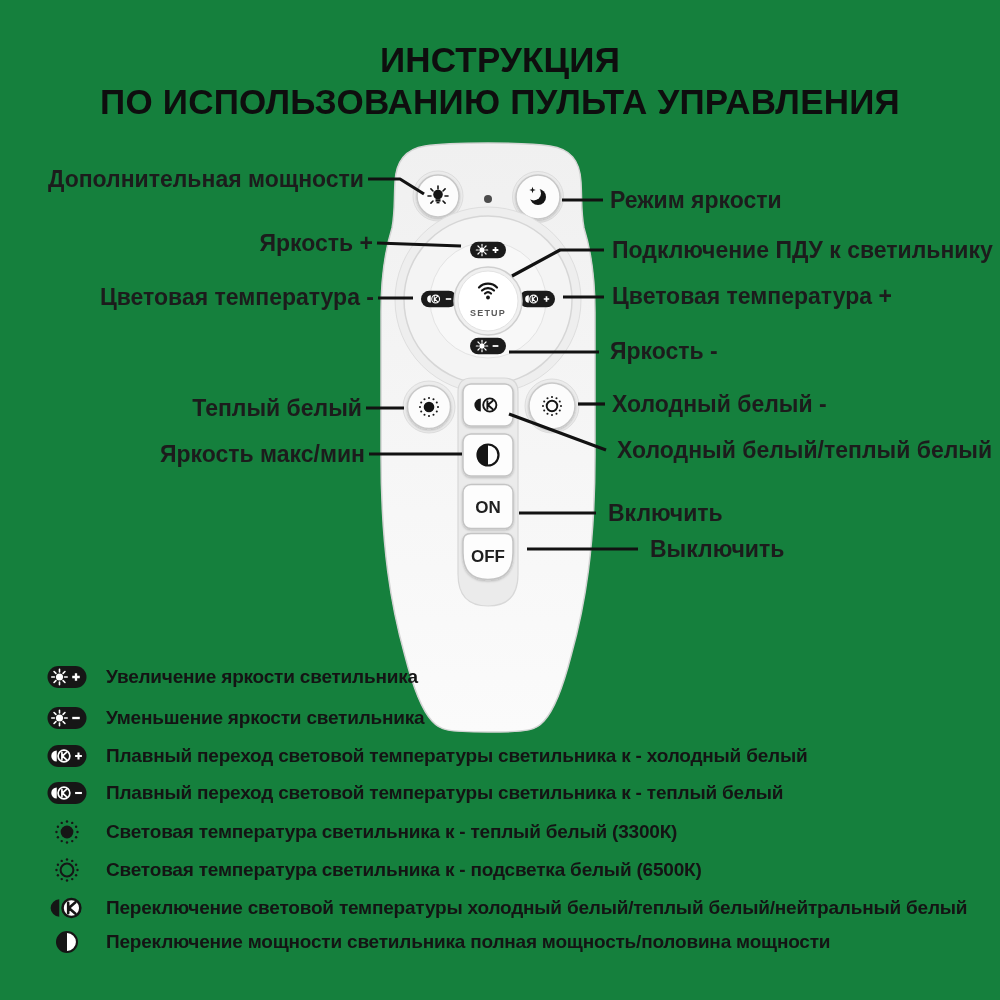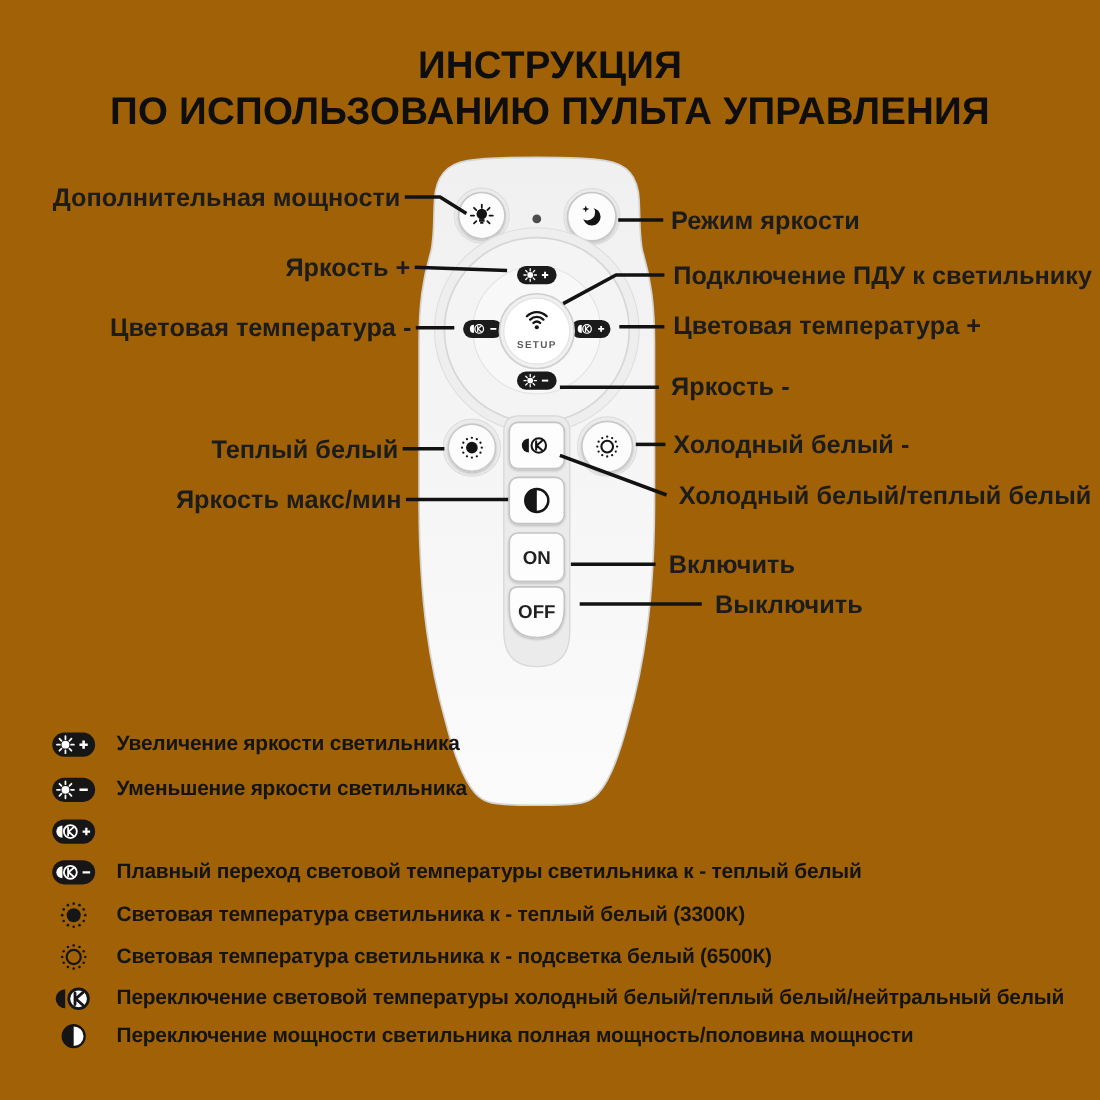--- a/index.html
+++ b/index.html
@@ -1,16 +1,16 @@
 <!DOCTYPE html>
 <html><head>
 <meta charset="utf-8">
 <style>
   html,body{margin:0;padding:0;background:#fff;}
-  .canvas{position:relative;width:1000px;height:1000px;background:#a16207;overflow:hidden;
+  .canvas{position:relative;width:1000px;height:1000px;background:#15803d;overflow:hidden;
           font-family:"Liberation Sans",sans-serif;color:#1a1a1a;}
   .title-line{position:absolute;left:0;right:0;text-align:center;font-weight:800;
               font-size:35px;line-height:40px;color:#0e0e0e;letter-spacing:0.2px;}
   #title1{top:40px;}
   #title2{top:82px;}
   .callout{position:absolute;font-size:23px;font-weight:700;line-height:28px;
            white-space:nowrap;color:#1c1c1c;}
   .callout.left{text-align:right;}
   .legend-row{position:absolute;left:44px;height:34px;display:flex;align-items:center;gap:16px;}
   .legend-icon{width:46px;display:flex;justify-content:center;align-items:center;flex:0 0 46px;}
@@ -243,20 +243,21 @@
     <span class="legend-text">Уменьшение яркости светильника</span>
   </div>
   <div class="legend-row" style="top:739px">
     <span class="legend-icon">
       <svg width="44" height="28" viewBox="-22 -14 44 28">
           <rect x="-19.5" y="-11" width="39" height="22" rx="11" fill="#161616"></rect>
           <use href="#kelvin-w" transform="translate(-4,0) scale(1.2)"></use>
           <use href="#plus-w" transform="translate(11.5,0) scale(0.95)"></use>
         </svg>
     </span>
+    <span class="legend-text">Плавный переход световой температуры светильника к - холодный белый</span>
   </div>
   <div class="legend-row" style="top:776px">
     <span class="legend-icon">
       <svg width="44" height="28" viewBox="-22 -14 44 28">
           <rect x="-19.5" y="-11" width="39" height="22" rx="11" fill="#161616"></rect>
           <use href="#kelvin-w" transform="translate(-4,0) scale(1.2)"></use>
           <use href="#minus-w" transform="translate(11.5,0) scale(0.95)"></use>
         </svg>
     </span>
     <span class="legend-text">Плавный переход световой температуры светильника к - теплый белый</span>

